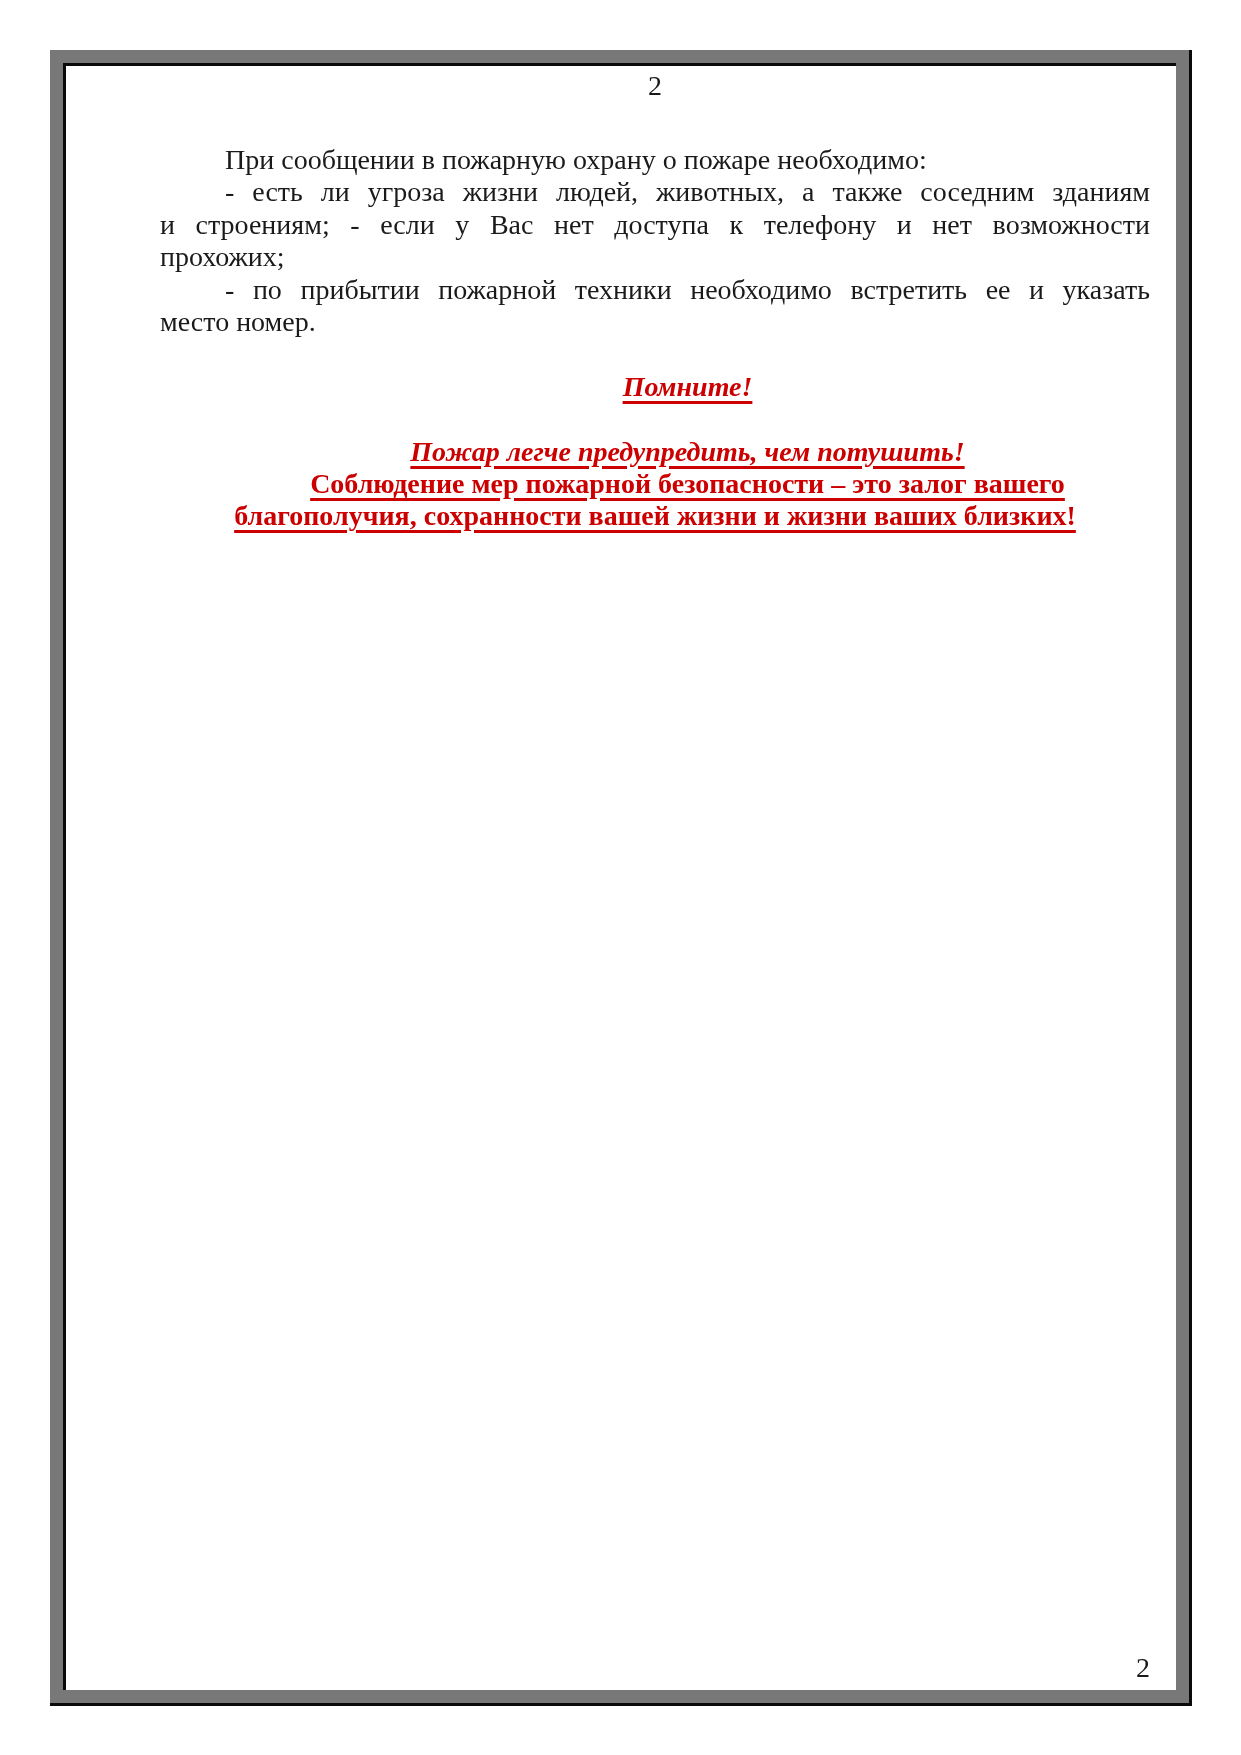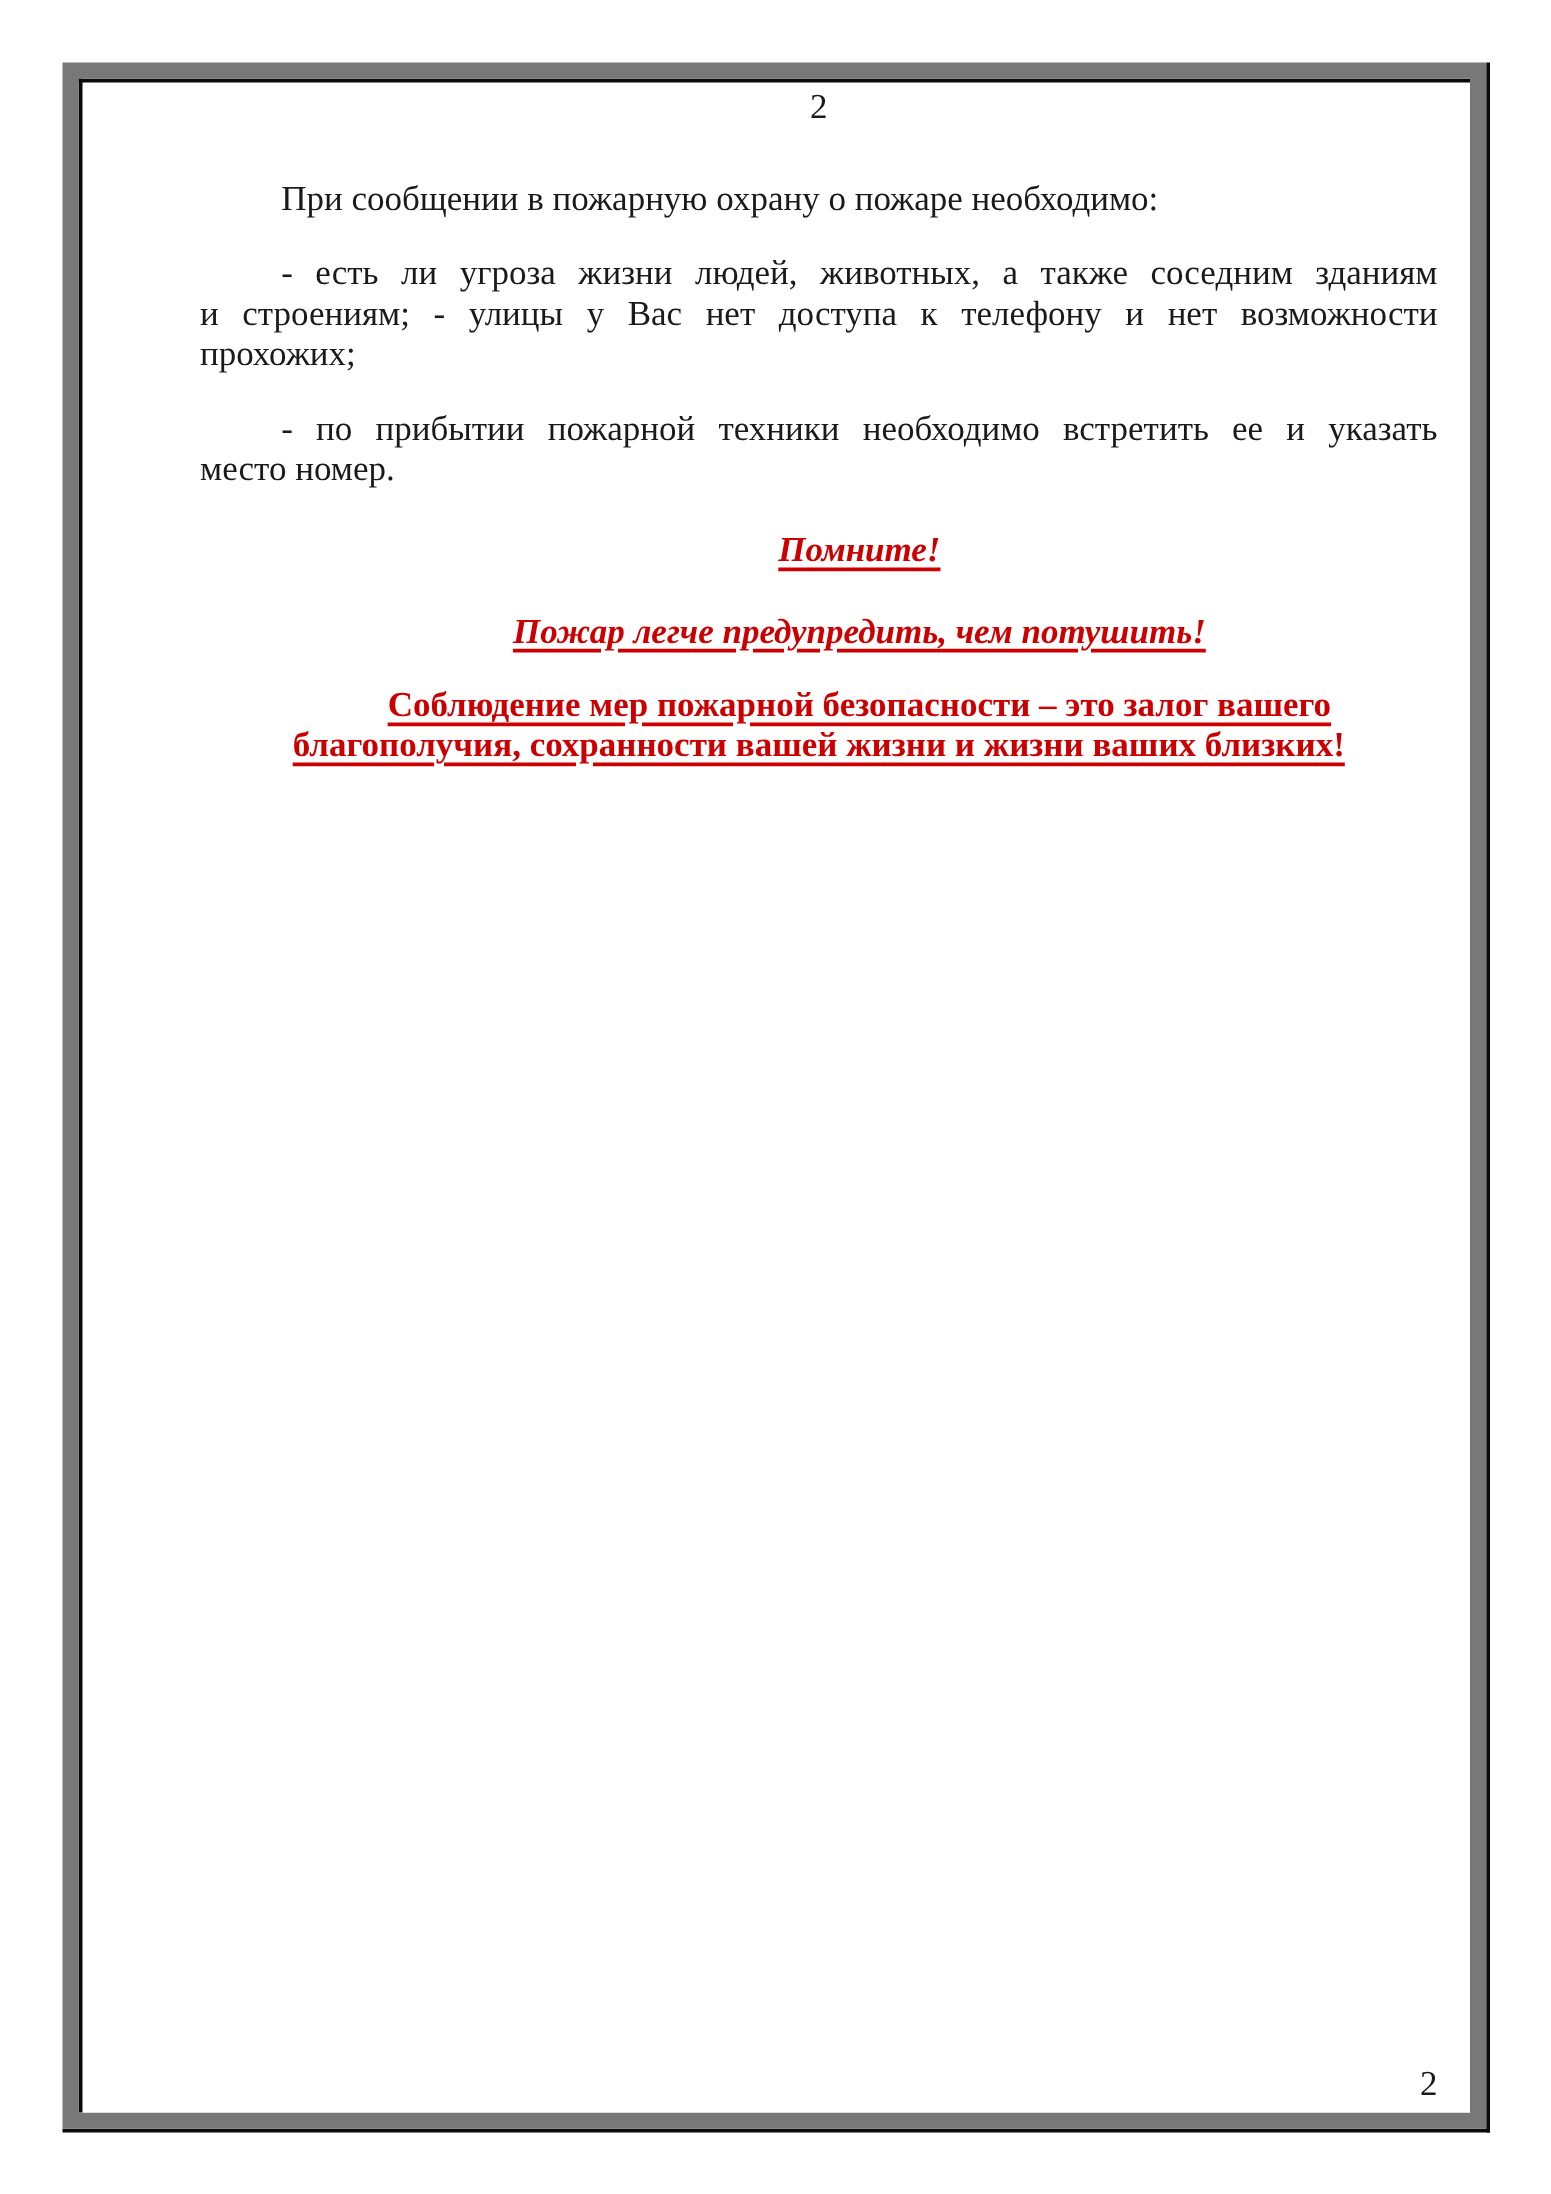--- a/index.html
+++ b/index.html
@@ -51,21 +51,21 @@
     line-height: 32px;
   }
   .body-text {
     margin-top: 42px;
     font-size: 28px;
     line-height: 32.4px;
   }
   .para { margin: 0; }
   .line { display: block; }
   .j    { text-align: justify; text-align-last: justify; }
-  .ind  { text-indent: 65px; margin-top: 27px; }
+  .ind  { text-indent: 65px; }
   .red {
     color: #cc0000;
     font-weight: bold;
     text-decoration: underline;
     text-decoration-thickness: 2.5px;
     text-underline-offset: 5px;
   }
   .center { text-align: center; }
   .gap-before { margin-top: 32.4px; font-style: italic; }
   .ftr {
@@ -91,21 +91,21 @@
         <div class="body-text">
 
           <div class="para">
             <span class="line ind">При сообщении в пожарную охрану о пожаре необходимо:</span>
           </div>
 
 
 
           <div class="para">
             <span class="line j ind">- есть ли угроза жизни людей, животных, а также соседним зданиям</span>
-            <span class="line j">и строениям; - улицы у Вас нет доступа к телефону и нет возможности</span>
+            <span class="line j">и строениям; - если у Вас нет доступа к телефону и нет возможности</span>
             <span class="line">прохожих;</span>
           </div>
 
           <div class="para">
             <span class="line j ind">- по прибытии пожарной техники необходимо встретить ее и указать</span>
             <span class="line">место номер.</span>
           </div>
 
           <div class="para red center gap-before">
             <span class="line ind">Помните!</span>

